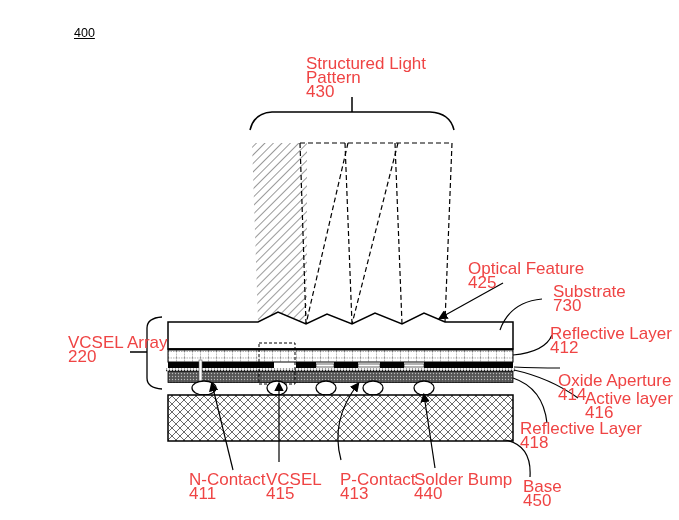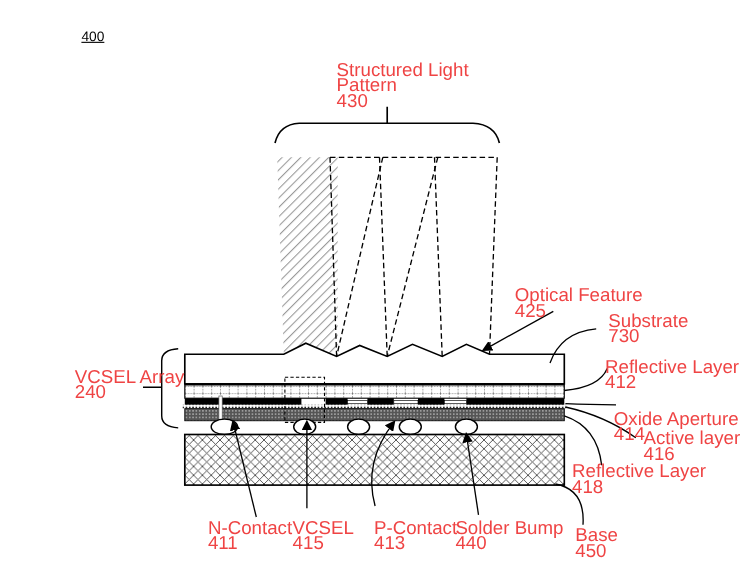--- a/index.html
+++ b/index.html
@@ -136,21 +136,21 @@
   <div>416</div>
 </div>
 
 <div class="lbl" style="left:520px; top:422px;">
   <div>Reflective Layer</div>
   <div>418</div>
 </div>
 
 <div class="lbl" style="left:34px; top:336px;margin-left:34px;">
   <div>VCSEL Array</div>
-  <div>240</div>
+  <div>220</div>
 </div>
 
 <div class="lbl" style="left:189px; top:473px;">
   <div>N-Contact</div>
   <div>411</div>
 </div>
 
 <div class="lbl" style="left:266px; top:473px;">
   <div>VCSEL</div>
   <div>415</div>

